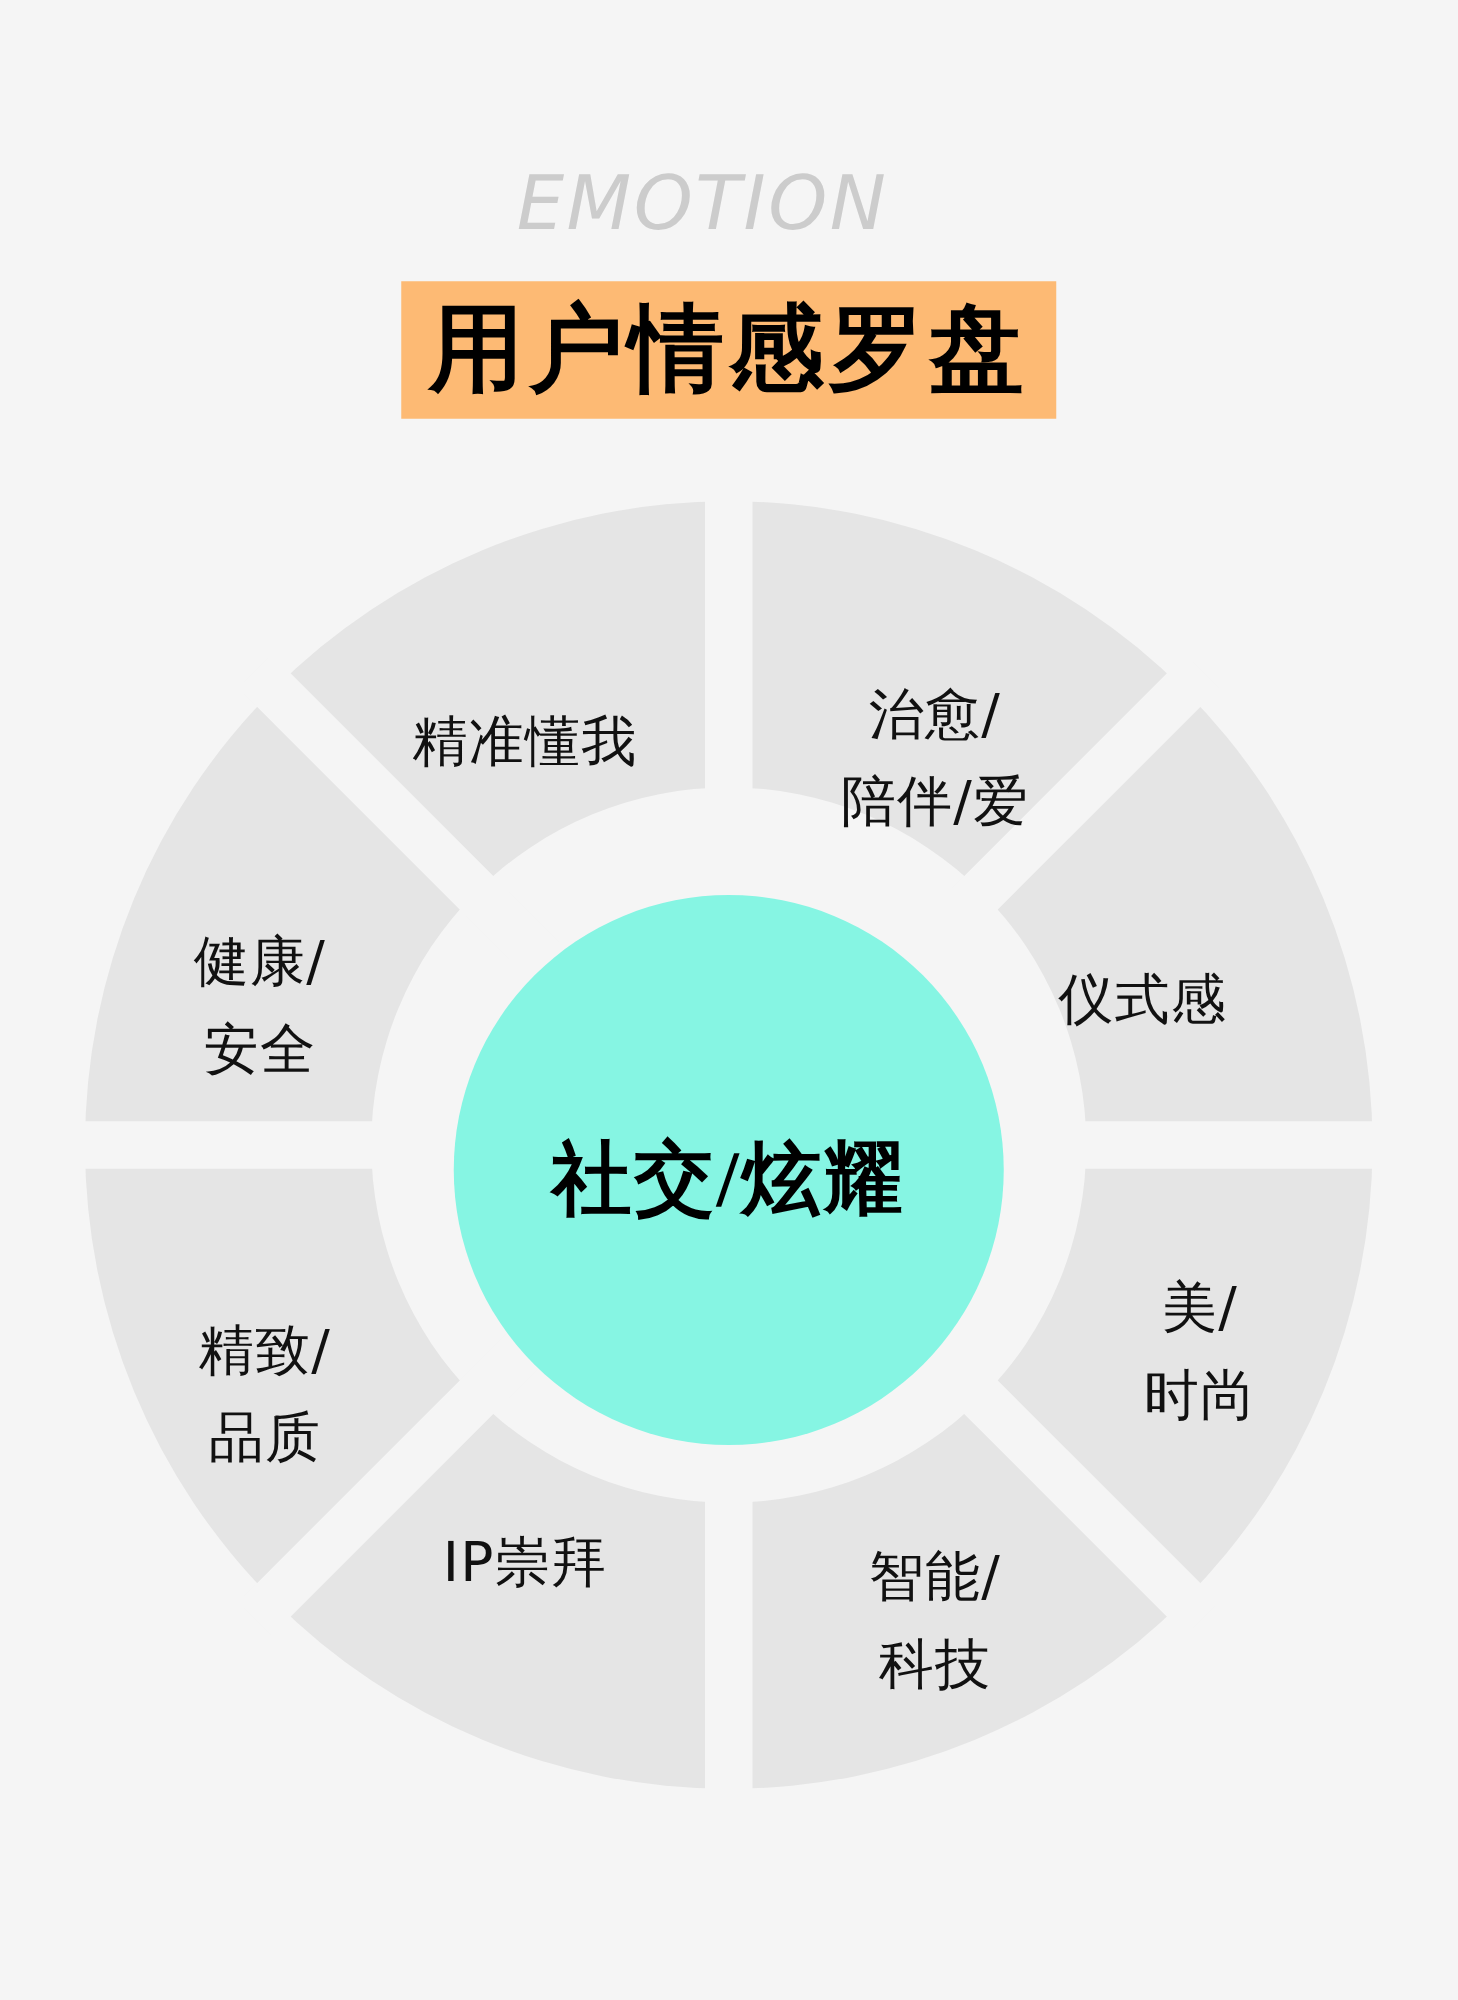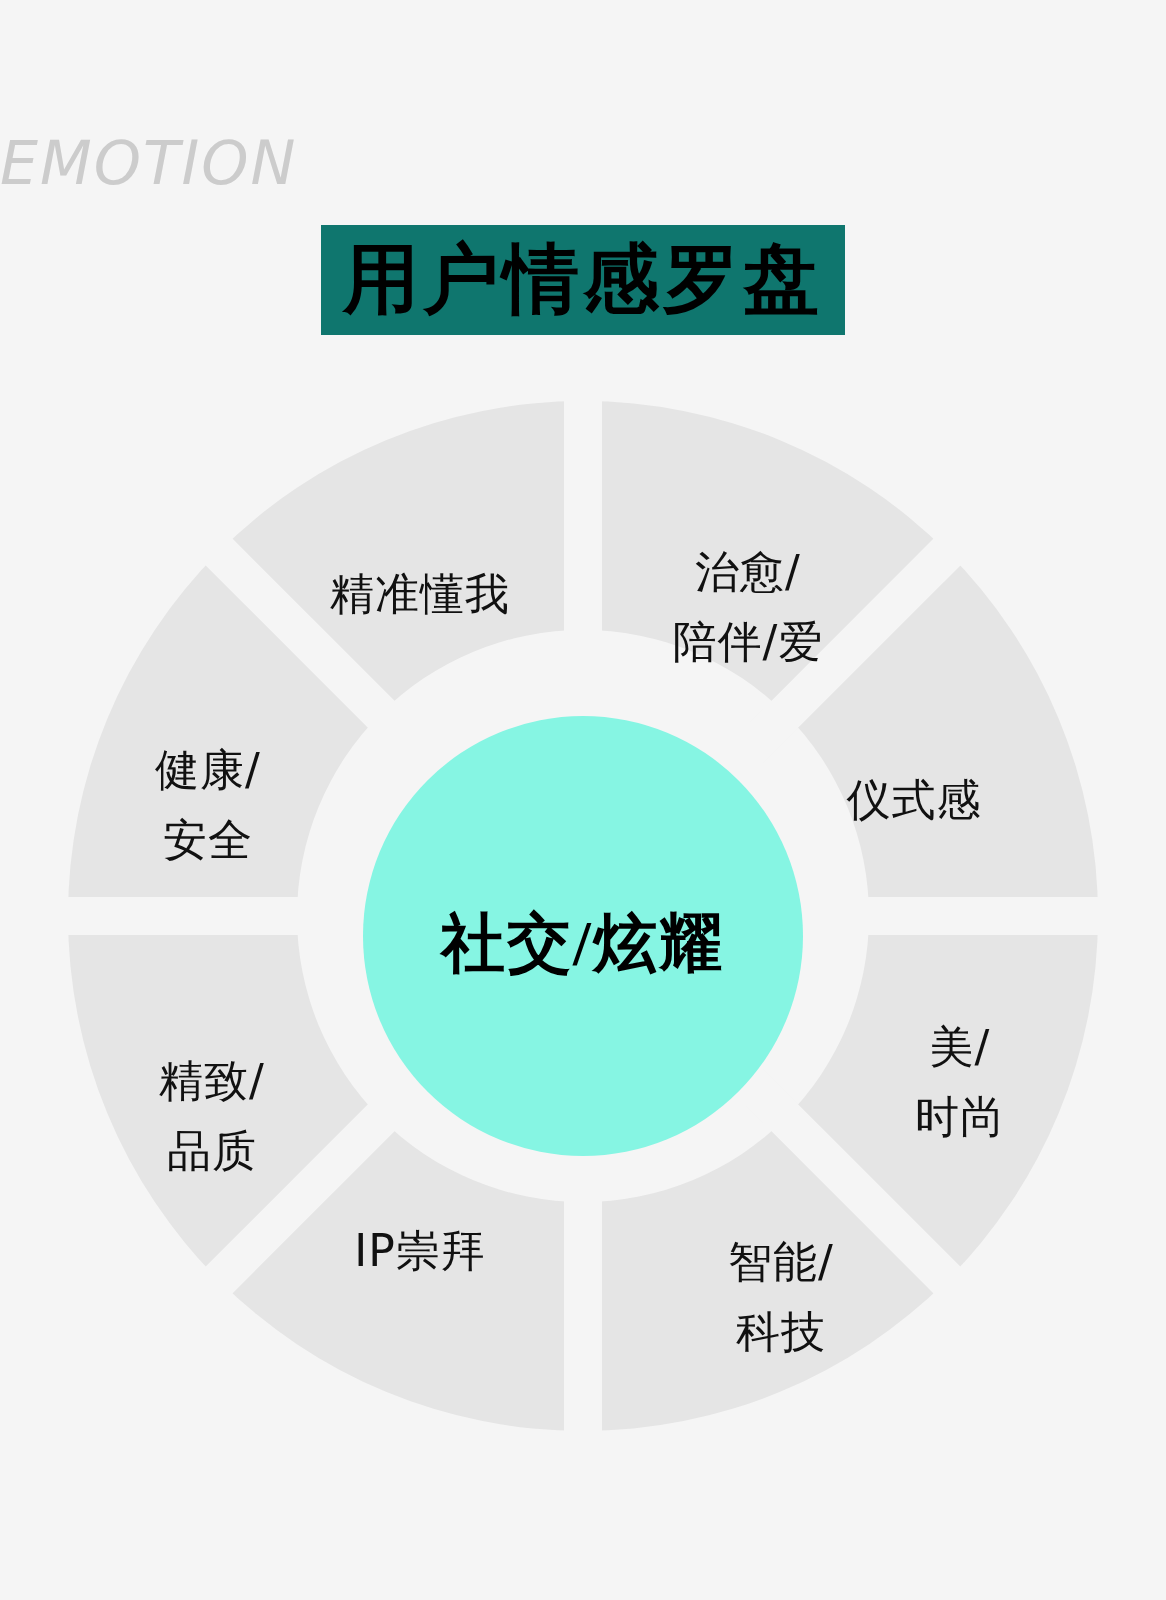--- a/index.html
+++ b/index.html
@@ -1,20 +1,20 @@
 <!DOCTYPE html>
 <html><head>
 <meta charset="utf-8">
 <style>
   html, body { margin:0; padding:0; }
   body { width:1166px; height:1600px; background:#f5f5f5; position:relative; overflow:hidden;
          font-family:"DejaVu Sans","Liberation Sans",sans-serif; }
-  .eyebrow { position:absolute; top:128px; left:0; width:1124px; text-align:left;
+  .eyebrow { position:absolute; top:128px; left:0; width:1124px; text-align:center;
              font-family:"DejaVu Sans",sans-serif; font-style:italic; font-size:60px; color:#cccccc; letter-spacing:2px; }
-  .title-box { position:absolute; left:321px; top:225px; width:524px; height:110px; background:#0f766e;
+  .title-box { position:absolute; left:321px; top:225px; width:524px; height:110px; background:#fdba74;
                display:flex; align-items:center; justify-content:center; }
   .title { font-size:76px; font-weight:bold; color:#000; letter-spacing:4px; }
   svg.wheel { position:absolute; left:0; top:0; }
   .seg-label { position:absolute; text-align:center; font-size:44px; color:#111; line-height:70px; white-space:pre-line; transform:translate(-50%,-50%); letter-spacing:1px; }
   .center-label { position:absolute; left:583px; top:943px; transform:translate(-50%,-50%); font-size:64px; font-weight:bold; color:#000; white-space:nowrap; letter-spacing:2px;font-family:Liberation Serif, serif; }
 </style>
 </head>
 <body>
 
 <div class="eyebrow">EMOTION</div>
@@ -35,21 +35,21 @@
 
   <circle cx="583" cy="936" r="220" fill="#86f5e3"></circle>
 </svg>
 
 <div class="seg-label" style="left:420px;top:594px;">精准懂我</div>
 <div class="seg-label" style="left:748px;top:607px;">治愈/
 陪伴/爱</div>
 <div class="seg-label" style="left:914px;top:800px;">仪式感</div>
 <div class="seg-label" style="left:960px;top:1082px;">美/
 时尚</div>
-<div class="seg-label" style="left:748px;top:1297px;margin-left:33px;">智能/
+<div class="seg-label" style="left:748px;top:1297px;">智能/
 科技</div>
 <div class="seg-label" style="left:420px;top:1251px;">IP崇拜</div>
 <div class="seg-label" style="left:212px;top:1116px;">精致/
 品质</div>
 <div class="seg-label" style="left:208px;top:805px;">健康/
 安全</div>
 
 <div class="center-label">社交/炫耀</div>
 
 </body></html>

